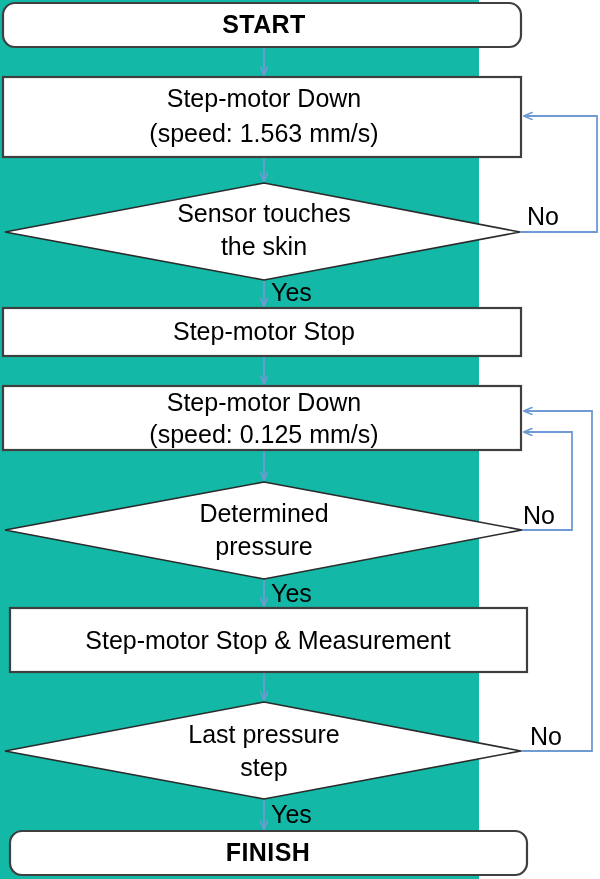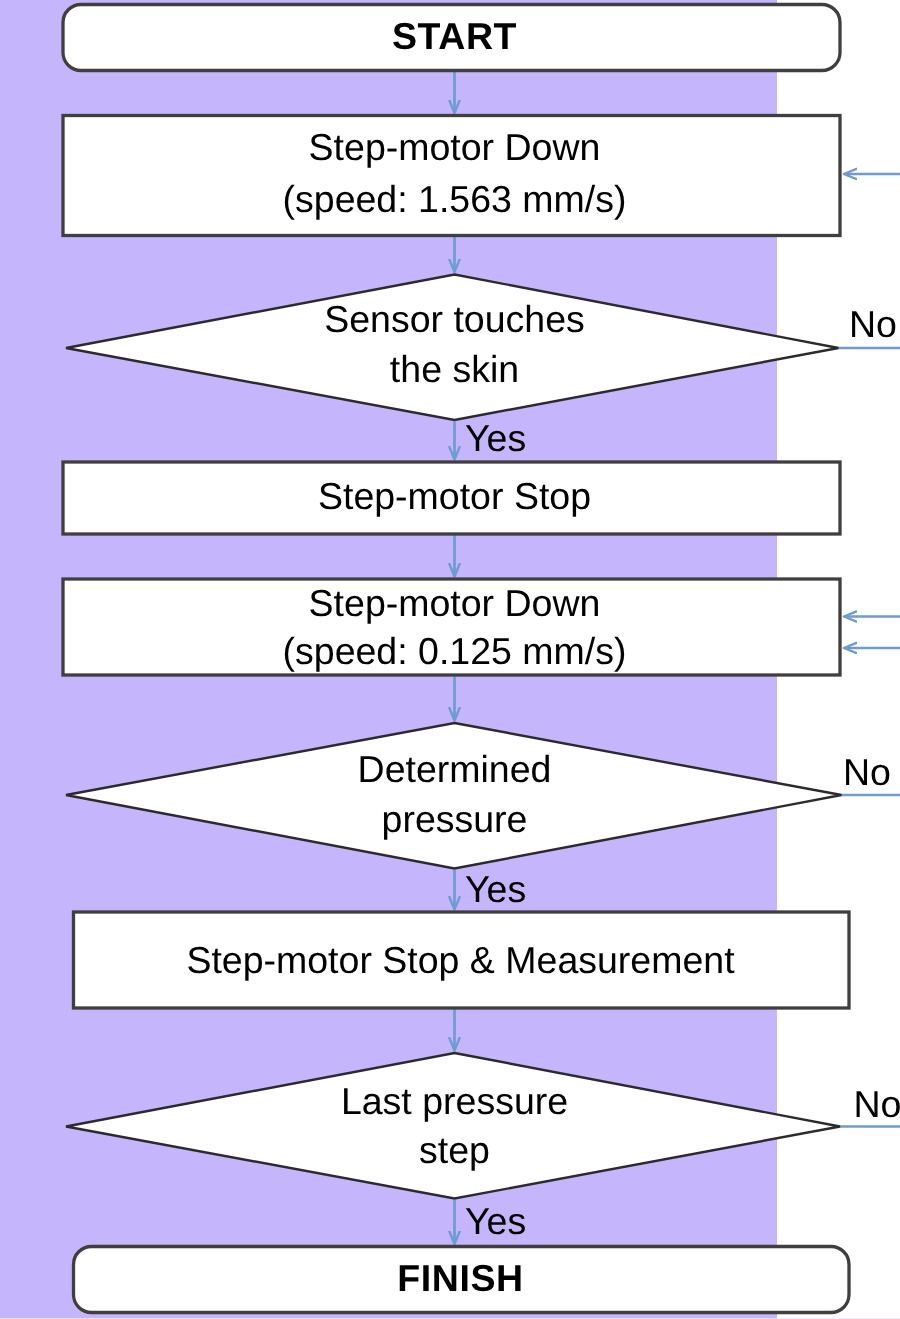--- a/index.html
+++ b/index.html
@@ -10,22 +10,21 @@
   body {
     width: 600px;
     height: 879px;
     font-family: "Liberation Sans", sans-serif;
     overflow: hidden;
   }
   #flowchart-root {
     position: relative;
     width: 479px;
     height: 879px;
-    background: #c4b5fd;
-    padding-left: 39px;
+    background: #14b8a6;
   }
   svg#flow-svg {
     display: block;
     width: 600px;
     height: 879px;
   }
   .node-shape {
     fill: #ffffff;
   }
   .terminator-shape {

